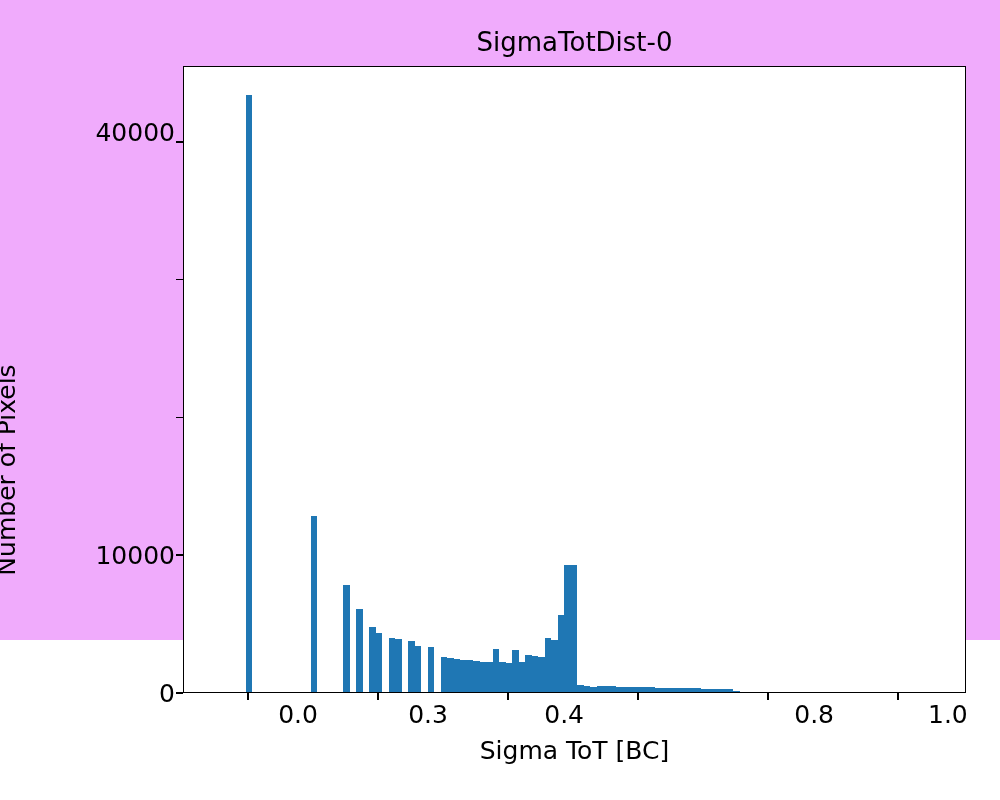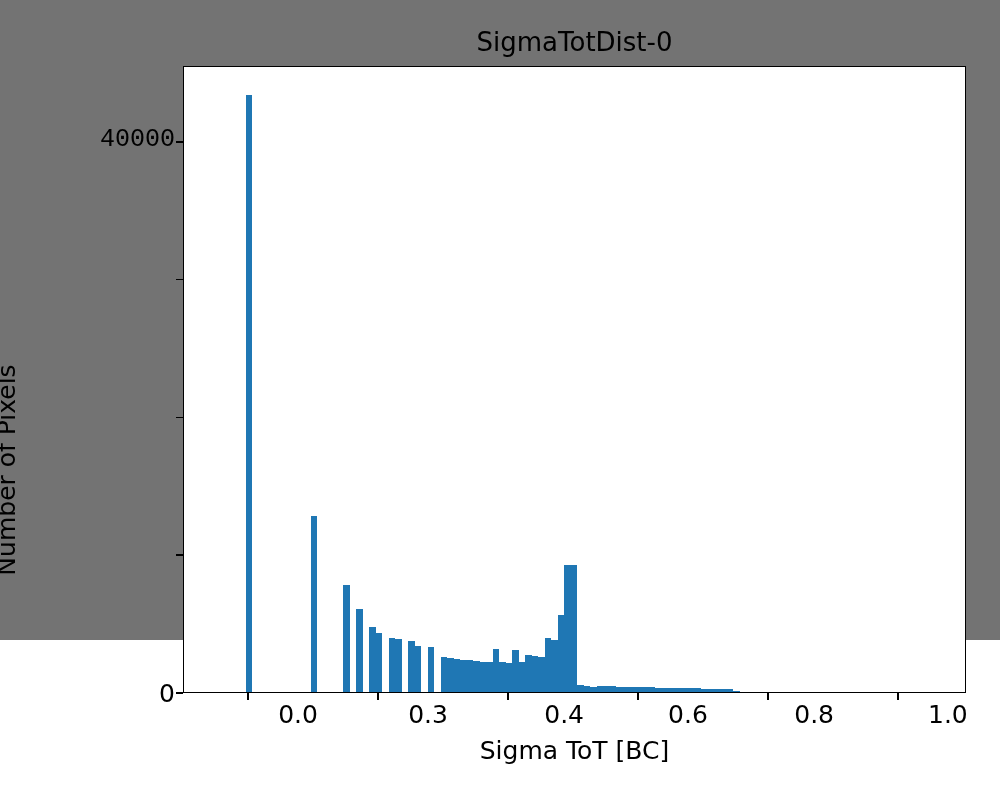--- a/index.html
+++ b/index.html
@@ -10,21 +10,21 @@
   body {
     width: 1000px;
     height: 800px;
     font-family: "DejaVu Sans", sans-serif;
     overflow: hidden;
   }
   #figure {
     position: relative;
     width: 1000px;
     height: 640px;
-    background: #737373;
+    background: #f0abfc;
   }
   #chart-title {
     position: absolute;
     left: 183px;
     top: 26px;
     width: 783px;
     text-align: center;
     font-size: 26px;
     color: #000000;
     line-height: 32px;
@@ -183,37 +183,37 @@
         <div class="hbar" style="left: 523.083px; width: 6.49793px; height: 3.30725px; background: rgb(31, 119, 180);"></div>
         <div class="hbar" style="left: 529.581px; width: 6.49793px; height: 3.16945px; background: rgb(31, 119, 180);"></div>
         <div class="hbar" style="left: 536.079px; width: 6.49793px; height: 3.03165px; background: rgb(31, 119, 180);"></div>
         <div class="hbar" style="left: 542.577px; width: 6.49793px; height: 2.89385px; background: rgb(31, 119, 180);"></div>
         <div class="hbar" style="left: 549.075px; width: 6.49793px; height: 1.37802px; background: rgb(31, 119, 180);"></div>
       </div>
   </div>
 
   <div id="ytick-labels-wrap">
       <div class="ytick-label" style="top: 693px;">0</div>
-      <div class="ytick-label" style="top: 139px; font-family: Liberation Mono, monospace;">40000</div>
+      <div class="ytick-label" style="top: 555.198px;">10000</div>
+      <div class="ytick-label" style="top: 132px;">40000</div>
     </div>
   <div id="ylabel">Number of Pixels</div>
 
   <div id="xtick-layer"></div>
   <div id="xlabel">Sigma ToT [BC]</div>
 
 <div class="ytick-mark" style="left: 176px; top: 692.2px;"></div>
     <div class="ytick-mark" style="left: 176px; top: 554.398px;"></div>
     <div class="ytick-mark" style="left: 176px; top: 416.596px;"></div>
     <div class="ytick-mark" style="left: 176px; top: 278.793px;"></div>
     <div class="ytick-mark" style="left: 176px; top: 140.991px;"></div>
     <div class="xtick-label" style="left: 247.979px;">0.0</div>
     <div class="xtick-mark" style="left: 247.179px;"></div>
     <div class="xtick-label" style="left: 377.938px;">0.3</div>
     <div class="xtick-mark" style="left: 377.138px;"></div>
     <div class="xtick-label" style="left: 514px;">0.4</div>
     <div class="xtick-mark" style="left: 507.096px;"></div>
-    <div class="xtick-label" style="left: 637.855px;">0.6</div>
     <div class="xtick-mark" style="left: 637.055px;"></div>
     <div class="xtick-label" style="left: 764px;">0.8</div>
     <div class="xtick-mark" style="left: 767.013px;"></div>
     <div class="xtick-label" style="left: 897.772px;">1.0</div>
     <div class="xtick-mark" style="left: 896.972px;"></div>
   </div>
 
 </body></html>

